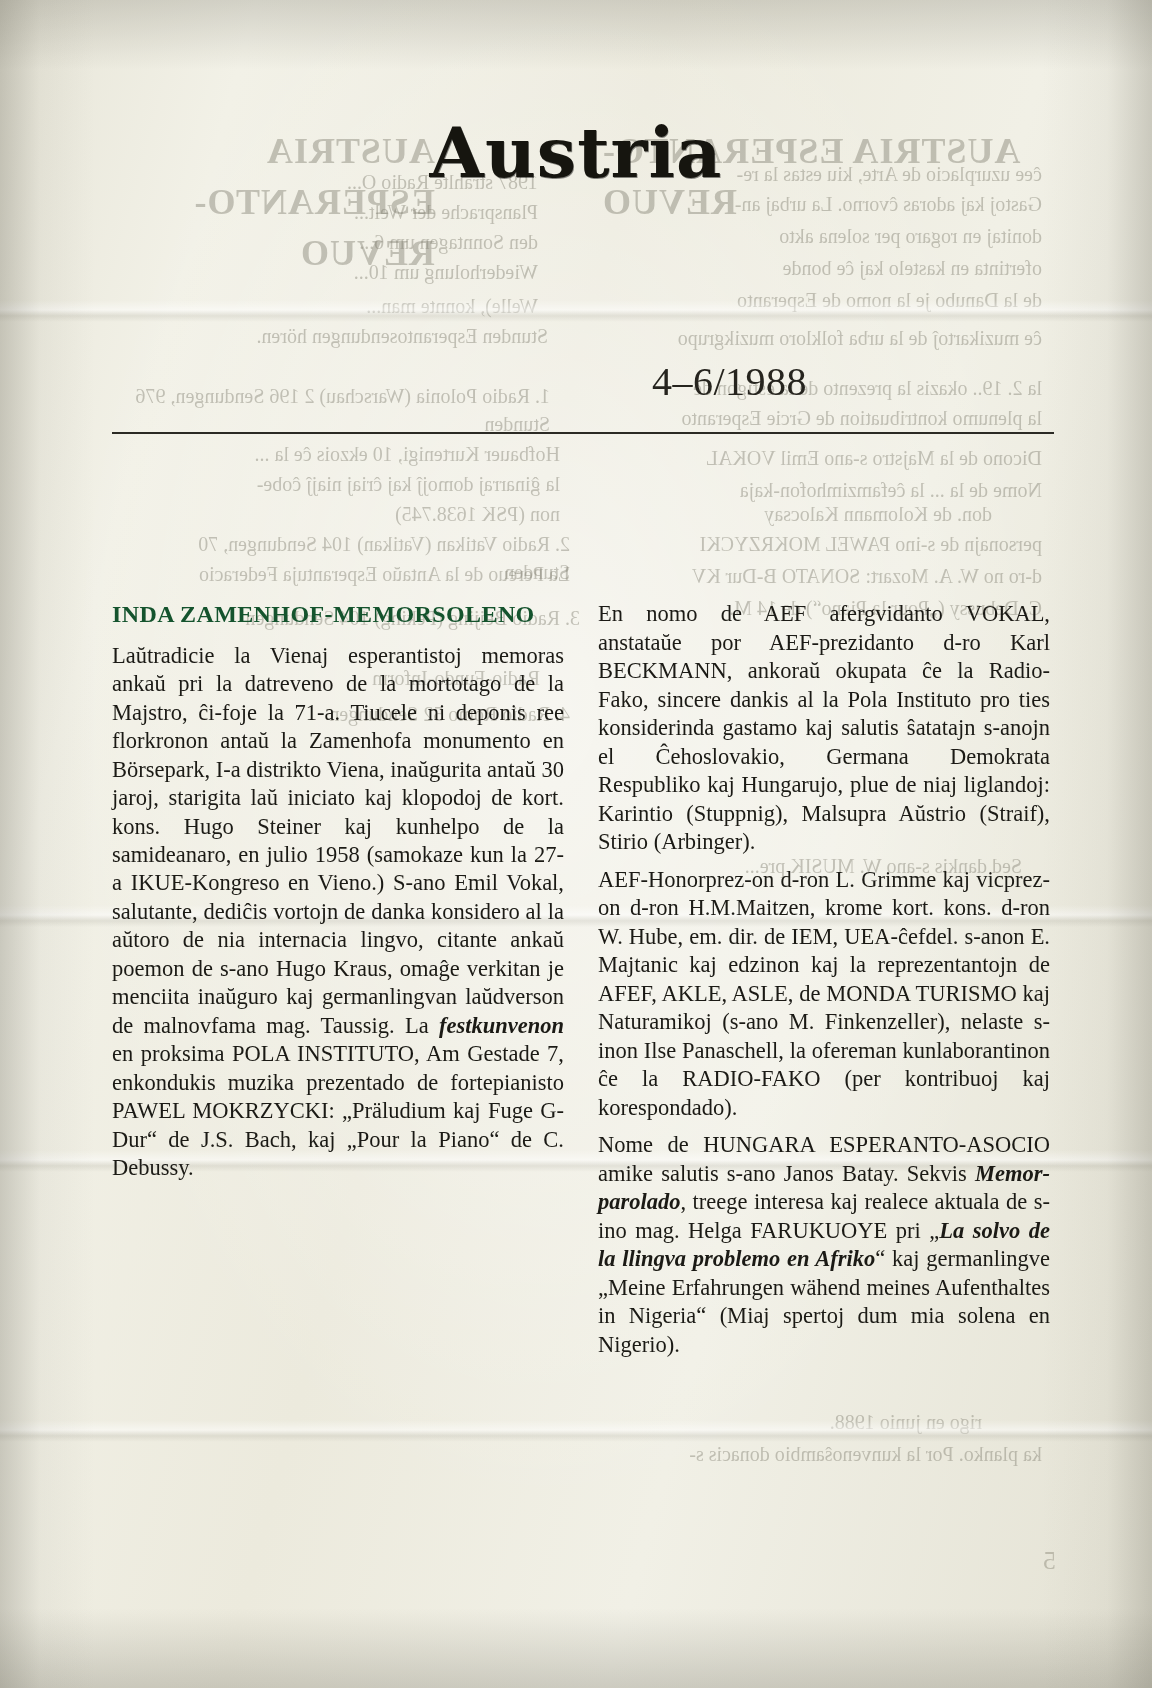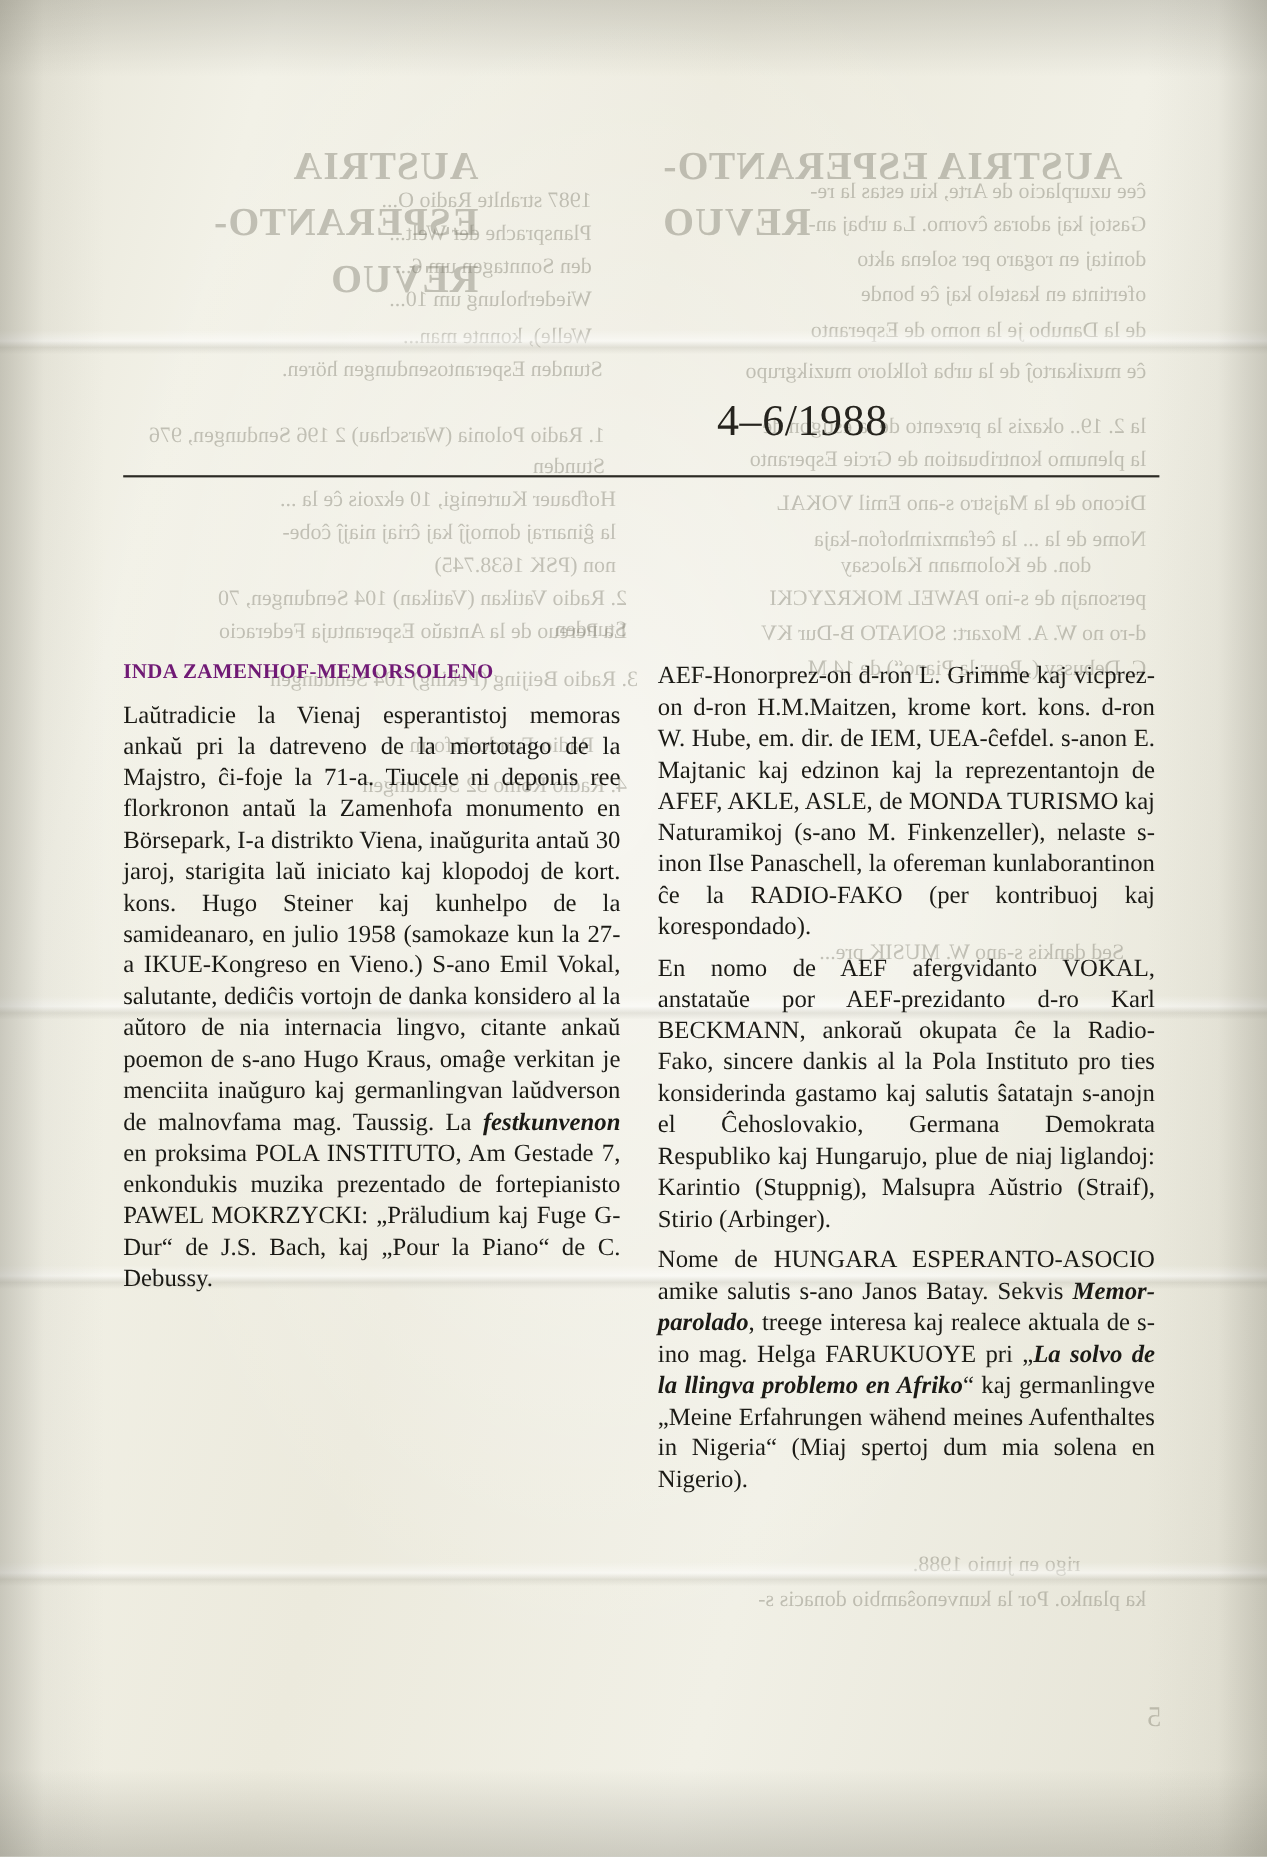--- a/index.html
+++ b/index.html
@@ -102,26 +102,26 @@
     top: 600px;
     left: 112px;
     width: 938px;
     display: flex;
     gap: 34px;
     z-index: 5;
   }
   .col { width: 452px; }
 
   .article-title {
-    font-size: 19px;
+    font-size: 24px;
     font-weight: bold;
     letter-spacing: 0.4px;
     margin: 0 0 13px 0;
     line-height: 1.2;
-    color: #701a75;
+    color: #14532d;
   }
   p.para {
     margin: 0 0 9px 0;
     font-size: 22.5px;
     line-height: 1.265;
     text-align: justify;
     text-justify: inter-word;
     hyphens: manual;
     color: #1b1a15;
   }
@@ -179,38 +179,39 @@
   <div class="bleed" style="top:476px; right:110px; width:440px; font-size:20px;">Nome de la ... la ĉefamzimhofon-kaja</div>
   <div class="bleed" style="top:500px; right:160px; width:360px; font-size:20px;">don. de Kolomann Kalocsay</div>
   <div class="bleed" style="top:530px; right:110px; width:440px; font-size:20px;">personajn de s-ino PAWEL MOKRZYCKI</div>
   <div class="bleed" style="top:562px; right:110px; width:440px; font-size:20px;">d-ro no W. A. Mozart: SONATO B-Dur KV</div>
   <div class="bleed" style="top:594px; right:110px; width:440px; font-size:20px;">C. Debussy („Pour la Piano“) de 14 M.</div>
   <div class="bleed" style="top:852px; right:130px; width:420px; font-size:20px;">Sed dankis s-ano W. MUSIK pre...</div>
   <div class="bleed" style="top:1408px; right:170px; width:330px; font-size:20px;">rigo en junio 1988.</div>
   <div class="bleed" style="top:1440px; right:110px; width:470px; font-size:20px;">ka planko. Por la kunvenoŝambio donacis s-</div>
 
   <div class="masthead">
+    <div class="masthead-line">Austria</div>
   </div>
 
   <div class="issue">4–6/1988</div>
 
   <div class="rule"></div>
 
   <div class="columns">
 
     <div class="col col-left">
       <h1 class="article-title">INDA ZAMENHOF-MEMORSOLENO</h1>
       <p class="para">
         <span>Laŭtradicie la Vienaj esperantistoj memoras ankaŭ pri la datreveno de la mortotago de la Majstro, ĉi-foje la 71-a. Tiucele ni deponis ree florkronon antaŭ la Zamenhofa monumento en Börsepark, I-a distrikto Viena, inaŭgurita antaŭ 30 jaroj, starigita laŭ iniciato kaj klopodoj de kort. kons. Hugo Steiner kaj kunhelpo de la samideanaro, en julio 1958 (samokaze kun la 27-a IKUE-Kongreso en Vieno.) S-ano Emil Vokal, salutante, dediĉis vortojn de danka konsidero al la aŭtoro de nia internacia lingvo, citante ankaŭ poemon de s-ano Hugo Kraus, omaĝe verkitan je menciita inaŭguro kaj germanlingvan laŭdverson de malnovfama mag. Taussig. La </span><em>festkunvenon</em><span> en proksima POLA INSTITUTO, Am Gestade 7, enkondukis muzika prezentado de fortepianisto PAWEL MOKRZYCKI: „Präludium kaj Fuge G-Dur“ de J.S. Bach, kaj „Pour la Piano“ de C. Debussy.</span>
       </p>
     </div>
 
     <div class="col col-right">
+      <p class="para">En nomo de AEF afergvidanto VOKAL, anstataŭe por AEF-prezidanto d-ro Karl BECKMANN, ankoraŭ okupata ĉe la Radio-Fako, sincere dankis al la Pola Instituto pro ties konsiderinda gastamo kaj salutis ŝatatajn s-anojn el Ĉehoslovakio, Germana Demokrata Respubliko kaj Hungarujo, plue de niaj liglandoj: Karintio (Stuppnig), Malsupra Aŭstrio (Straif), Stirio (Arbinger).</p>
       <p class="para">AEF-Honorprez-on d-ron L. Grimme kaj vicprez-on d-ron H.M.Maitzen, krome kort. kons. d-ron W. Hube, em. dir. de IEM, UEA-ĉefdel. s-anon E. Majtanic kaj edzinon kaj la reprezentantojn de AFEF, AKLE, ASLE, de MONDA TURISMO kaj Naturamikoj (s-ano M. Finkenzeller), nelaste s-inon Ilse Panaschell, la ofereman kunlaborantinon ĉe la RADIO-FAKO (per kontribuoj kaj korespondado).</p>
-      <p class="para">En nomo de AEF afergvidanto VOKAL, anstataŭe por AEF-prezidanto d-ro Karl BECKMANN, ankoraŭ okupata ĉe la Radio-Fako, sincere dankis al la Pola Instituto pro ties konsiderinda gastamo kaj salutis ŝatatajn s-anojn el Ĉehoslovakio, Germana Demokrata Respubliko kaj Hungarujo, plue de niaj liglandoj: Karintio (Stuppnig), Malsupra Aŭstrio (Straif), Stirio (Arbinger).</p>
       <p class="para">
         <span>Nome de HUNGARA ESPERANTO-ASOCIO amike salutis s-ano Janos Batay. Sekvis </span><em>Memor-parolado</em><span>, treege interesa kaj realece aktuala de s-ino mag. Helga FARUKUOYE pri „</span><em>La solvo de la llingva problemo en Afriko</em><span>“ kaj germanlingve „Meine Erfahrungen wähend meines Aufenthaltes in Nigeria“ (Miaj spertoj dum mia solena en Nigerio).</span>
       </p>
     </div>
 
   </div>
 
   <div class="crease c1"></div>
   <div class="crease c2"></div>
   <div class="crease c3"></div>

